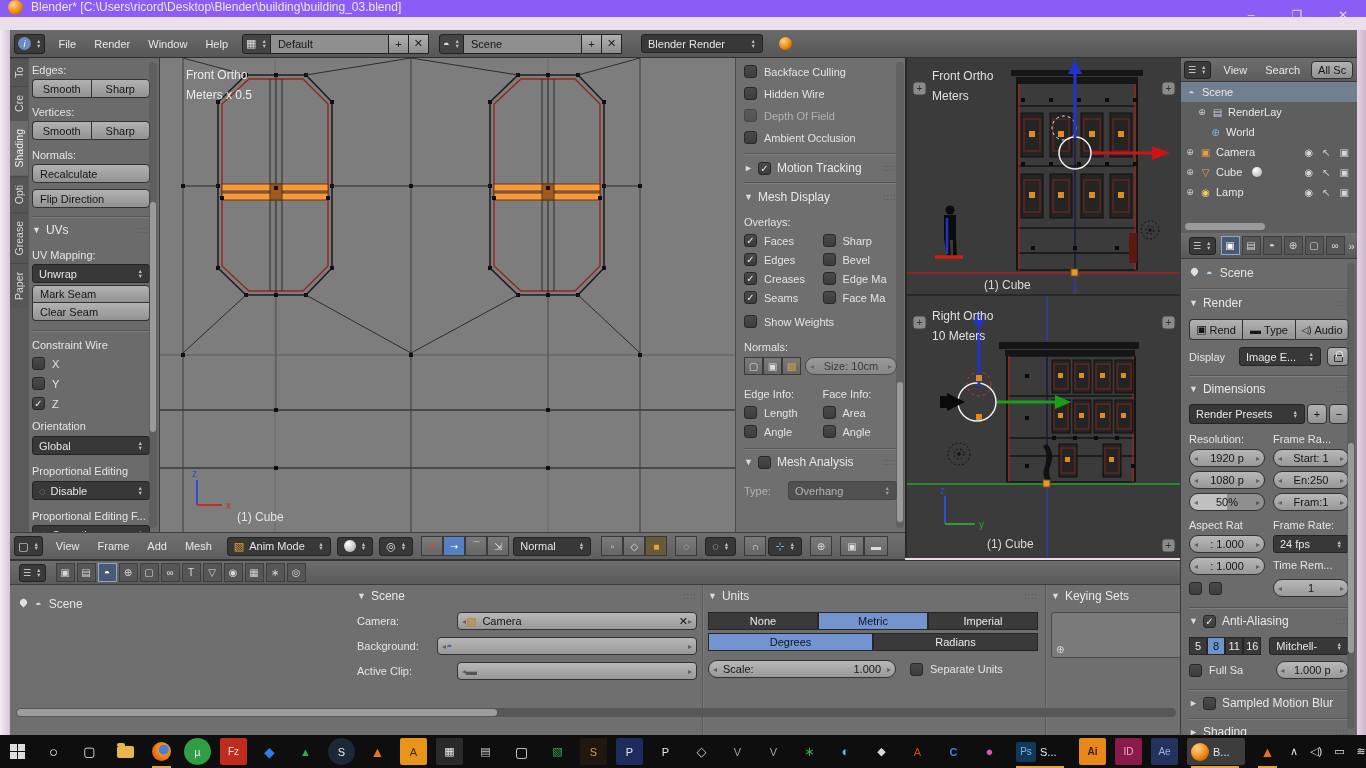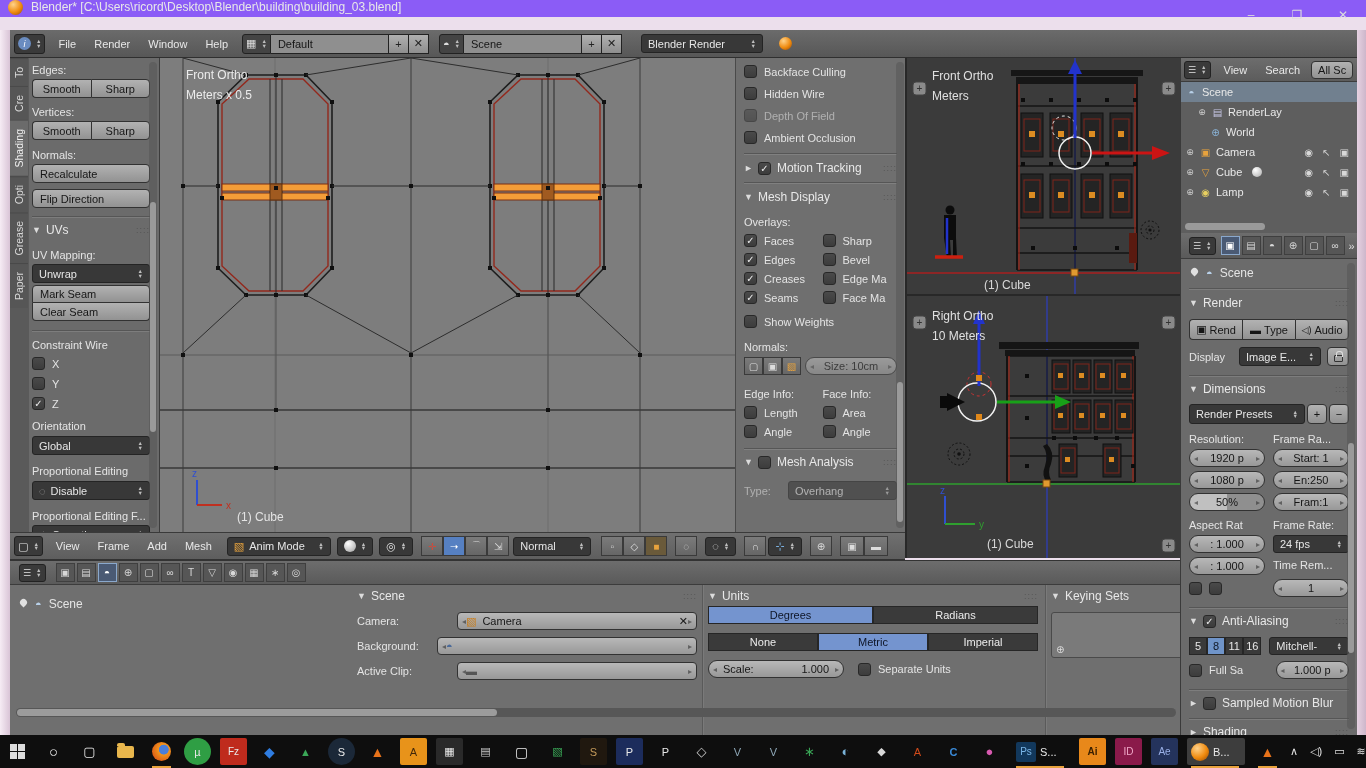--- a/index.html
+++ b/index.html
@@ -919,31 +919,31 @@
         </span>
     </div>
   </div>
 
   <div style="position:absolute;left:698px;top:4px;width:330px">
     <div class="phdr">
         <span class="tri" data-name="panel-expand-icon">▼</span>
         <span data-name="units-panel-header">Units</span>
         <span class="pdots" data-name="panel-drag-dots"></span>
       </div>
-    <div class="segU" style="margin-top:3px">
-      <div style="flex:1" class="sel" data-name="units-degrees-button">Degrees</div>
-      <div style="flex:1" data-name="units-radians-button">Radians</div>
-    </div>
     <div class="segU" style="margin-top:9px">
       <div style="flex:1" data-name="units-none-button">None</div>
       <div style="flex:1" class="sel" data-name="units-metric-button">Metric</div>
       <div style="flex:1" data-name="units-imperial-button">Imperial</div>
     </div>
+    <div class="segU" style="margin-top:3px">
+      <div style="flex:1" class="sel" data-name="units-degrees-button">Degrees</div>
+      <div style="flex:1" data-name="units-radians-button">Radians</div>
+    </div>
     <div style="display:flex;align-items:center;margin-top:9px;gap:14px">
-      <span class="fld" data-name="unit-scale-slider" style="width:136px;justify-content:space-between;padding:0 14px">
+      <span class="fld" data-name="unit-scale-slider" style="width:188px;justify-content:space-between;padding:0 14px">
           <span>Scale:</span>
           <span>1.000</span>
         </span>
       <span class="cbrow">
           <span class="cb" data-name="separate-units-checkbox"></span>
           <span class="lbl" data-name="separate-units-label">Separate Units</span>
         </span>
     </div>
   </div>
 

